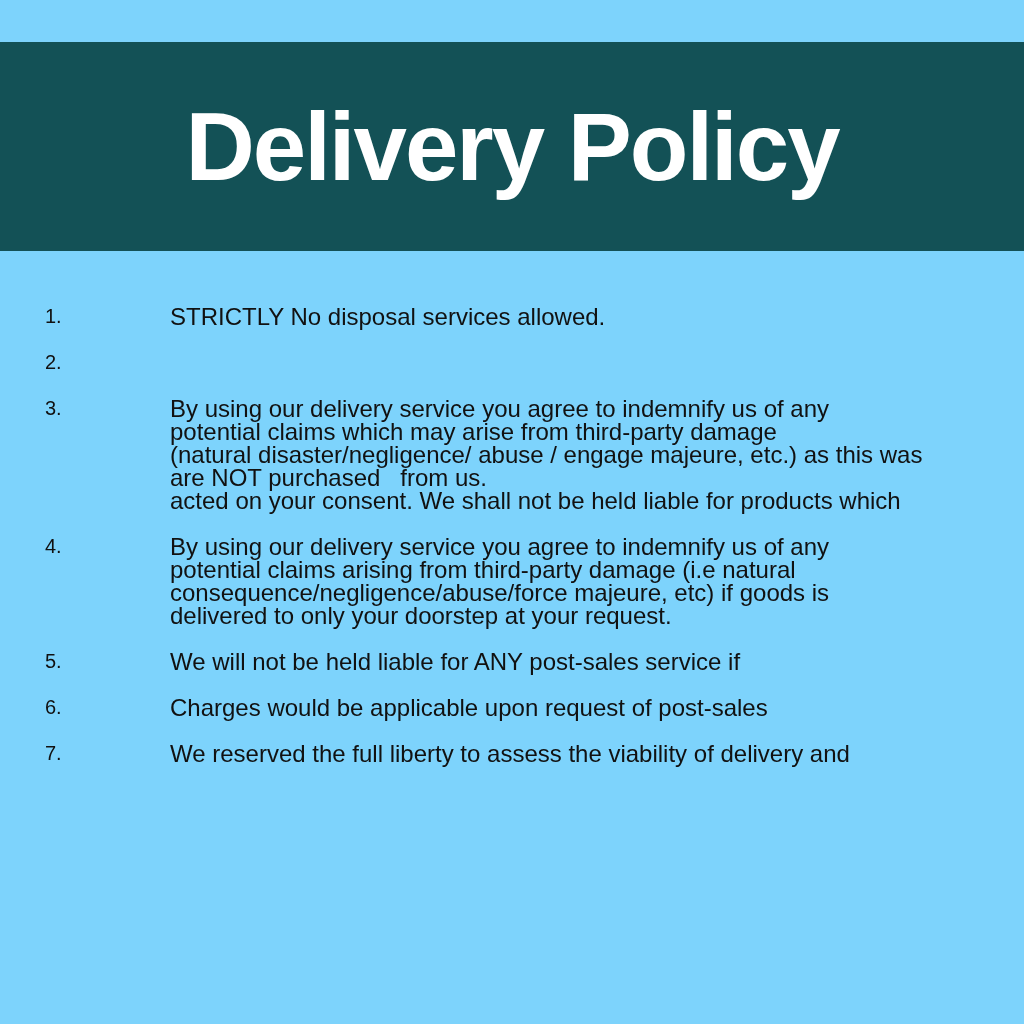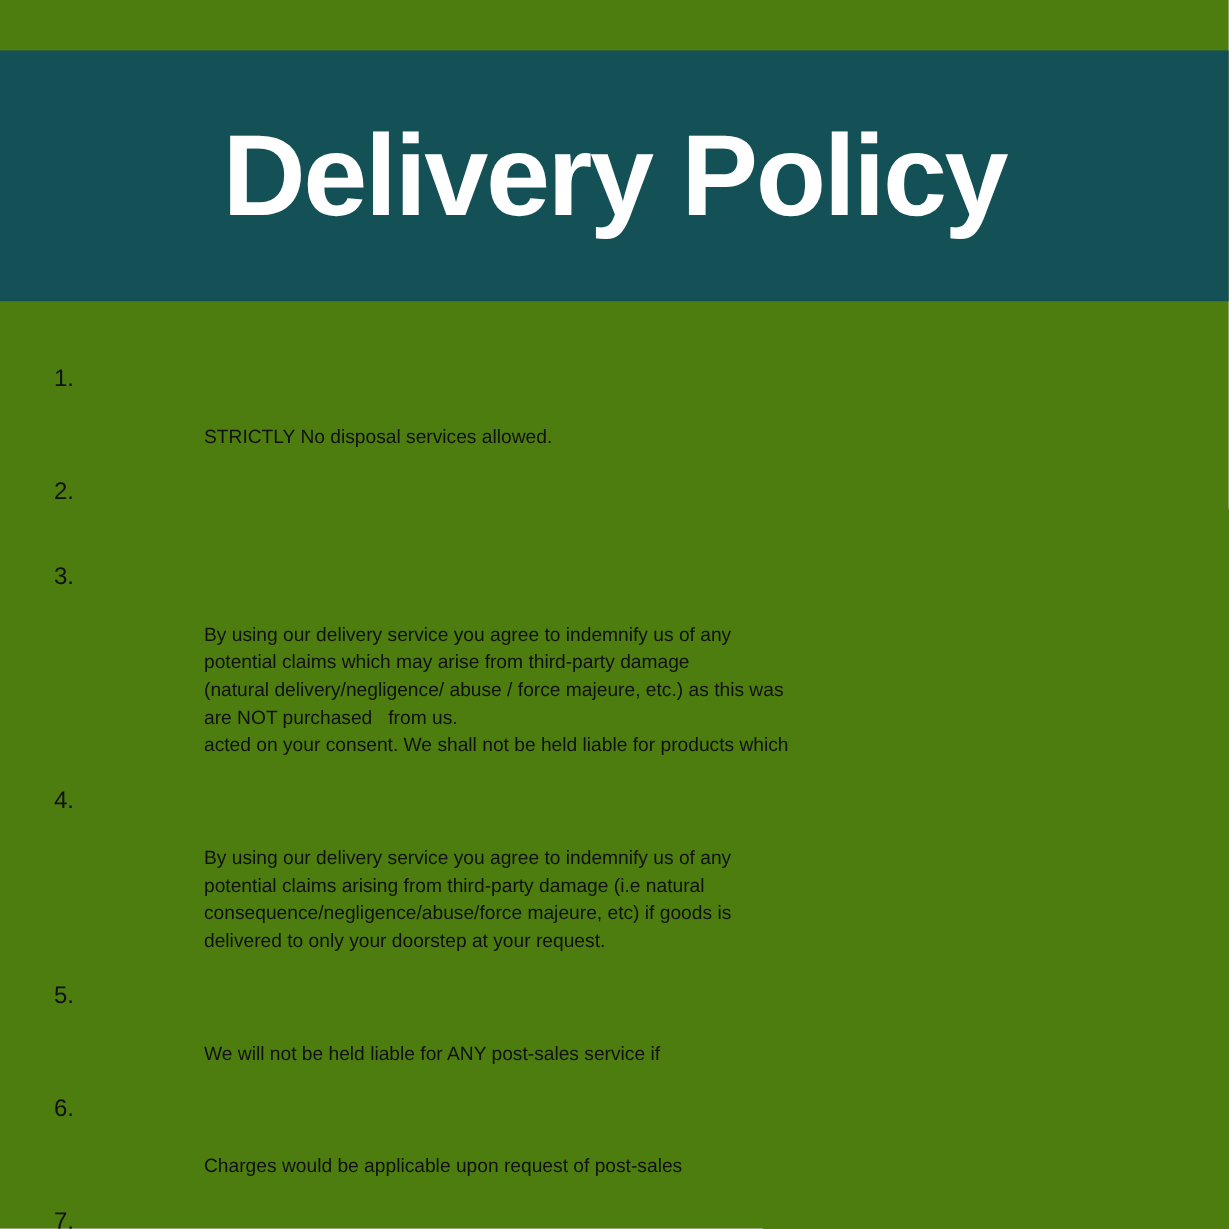--- a/index.html
+++ b/index.html
@@ -11,21 +11,21 @@
     width: 1024px;
     height: 1024px;
     position: relative;
     font-family: "Liberation Sans", sans-serif;
     color: #111111;
     overflow: hidden;
   }
   .page {
     width: 1024px;
     height: 1024px;
-    background: #4d7c0f;
+    background: #7dd3fc;
     position: relative;
   }
   .banner {
     position: absolute;
     left: 0;
     top: 42px;
     width: 1024px;
     height: 209px;
     background: #135156;
     display: flex;
@@ -57,24 +57,23 @@
   .policy-item-number {
     width: 170px;
     padding-left: 45px;
     box-sizing: border-box;
     font-size: 20px;
     line-height: 23px;
     flex: 0 0 auto;
   }
   .policy-item-text {
     flex: 1 1 auto;
-    font-size: 16px;
+    font-size: 24px;
     line-height: 23px;
     max-width: 790px;
-    margin-top: 48px;
   }
   .policy-line {
     white-space: pre-wrap;
   }
 </style>
 </head>
 <body>
 
 <div class="page">
   <div class="banner" style="background-color: rgb(19, 81, 86);">
@@ -93,21 +92,21 @@
     <div class="policy-item-number">2.</div>
     <div class="policy-item-text">
         </div>
   </div>
 
   <div class="policy-item">
     <div class="policy-item-number">3.</div>
     <div class="policy-item-text">
           <div class="policy-line">By using our delivery service you agree to indemnify us of any</div>
           <div class="policy-line">potential claims which may arise from third-party damage</div>
-          <div class="policy-line">(natural delivery/negligence/ abuse / force majeure, etc.) as this was</div>
+          <div class="policy-line">(natural disaster/negligence/ abuse / engage majeure, etc.) as this was</div>
           <div class="policy-line">are NOT purchased   from us.</div>
           <div class="policy-line">acted on your consent. We shall not be held liable for products which</div>
         </div>
   </div>
 
   <div class="policy-item">
     <div class="policy-item-number">4.</div>
     <div class="policy-item-text">
           <div class="policy-line">By using our delivery service you agree to indemnify us of any</div>
           <div class="policy-line">potential claims arising from third-party damage (i.e natural</div>
@@ -126,16 +125,17 @@
   <div class="policy-item">
     <div class="policy-item-number">6.</div>
     <div class="policy-item-text">
           <div class="policy-line">Charges would be applicable upon request of post-sales</div>
         </div>
   </div>
 
   <div class="policy-item">
     <div class="policy-item-number">7.</div>
     <div class="policy-item-text">
+          <div class="policy-line">We reserved the full liberty to assess the viability of delivery and</div>
         </div>
   </div>
 </div>
 </div>
 
 </body></html>

